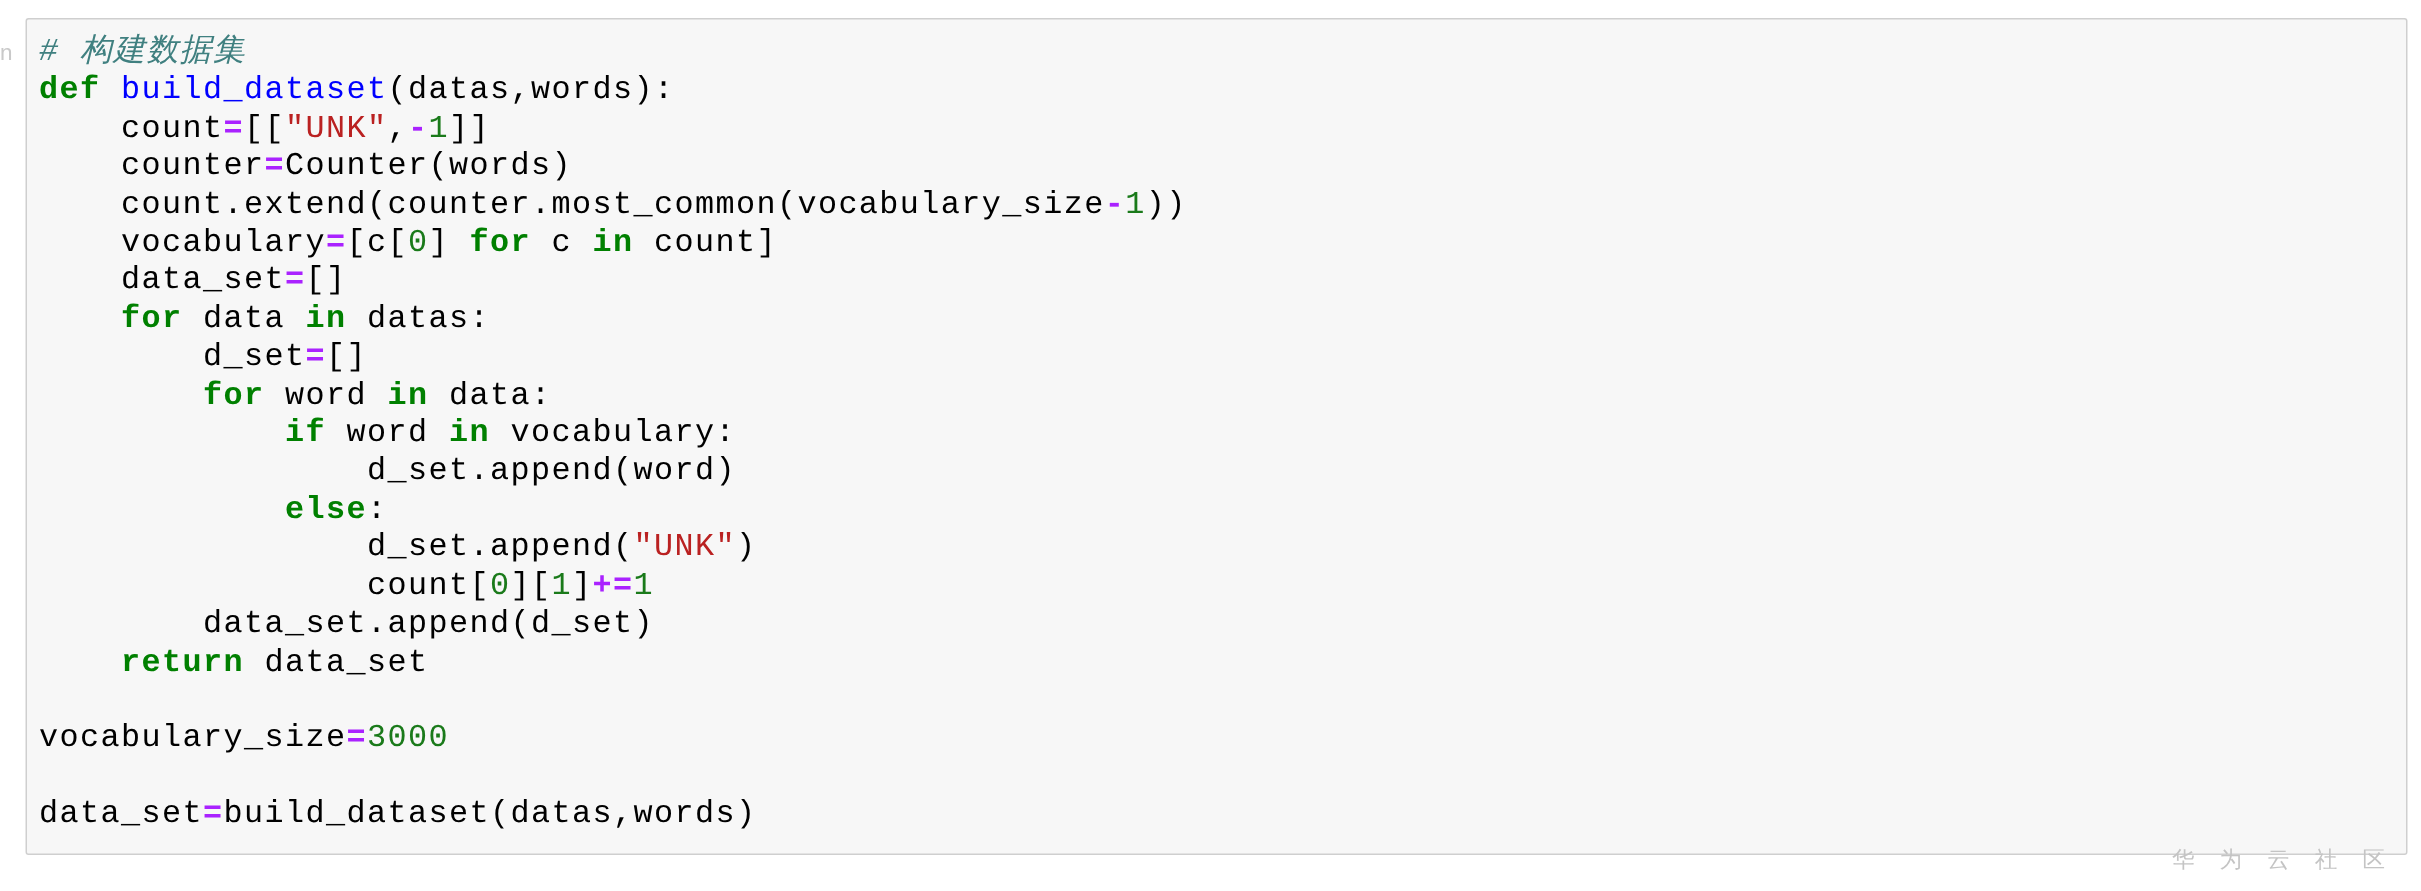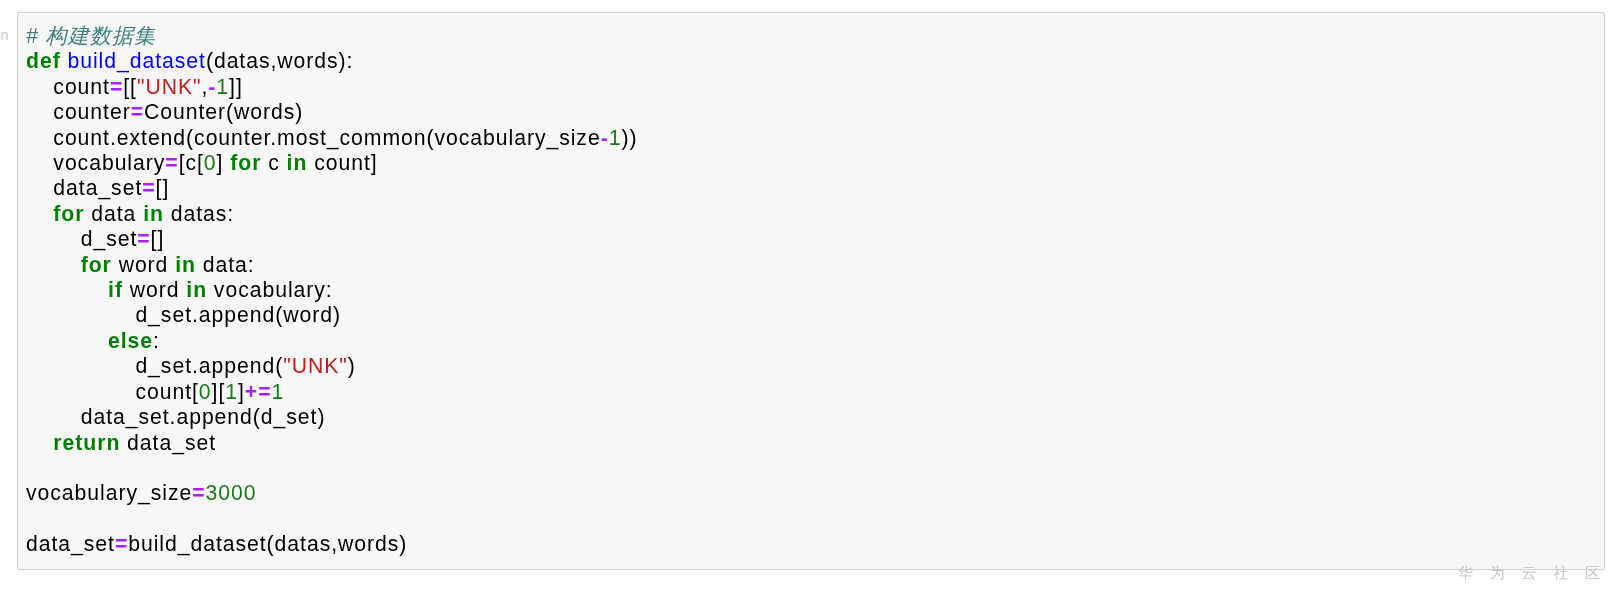--- a/index.html
+++ b/index.html
@@ -45,41 +45,41 @@
     border-radius: 2px;
     overflow: hidden;
   }
 
   #code-block {
     position: absolute;
     left: 0;
     top: 0;
     margin: 0;
     padding: 10px 0 0 8px;
-    font-family: Liberation Sans, sans-serif;
+    font-family: Liberation Mono, monospace;
     font-size: 21.2px;
     line-height: 25.4px;
     letter-spacing: 0.95px;
     color: #000000;
     white-space: pre;
     tab-size: 4;
   }
 
   
   .tok-comment  { color: #408080; font-style: italic; }
   .tok-keyword  { color: #008000; font-weight: bold; }
   .tok-funcname { color: #0000FF; font-weight: normal; }
   .tok-string   { color: #BA2121; }
   .tok-numlit   { color: #1a7a1a; }
   .tok-operator { color: #AA22FF; font-weight: bold; }
   .tok-plain    { color: #000000; }
 
   #watermark {
     position: absolute;
-    right: 8px;
+    right: 18px;
     bottom: 12px;
     font-family: "DejaVu Sans", "Liberation Sans", sans-serif;
     font-size: 15px;
     line-height: 18px;
     letter-spacing: 6px;
     color: #c4c4c4;
     white-space: nowrap;
     user-select: none;
   }
 </style>

